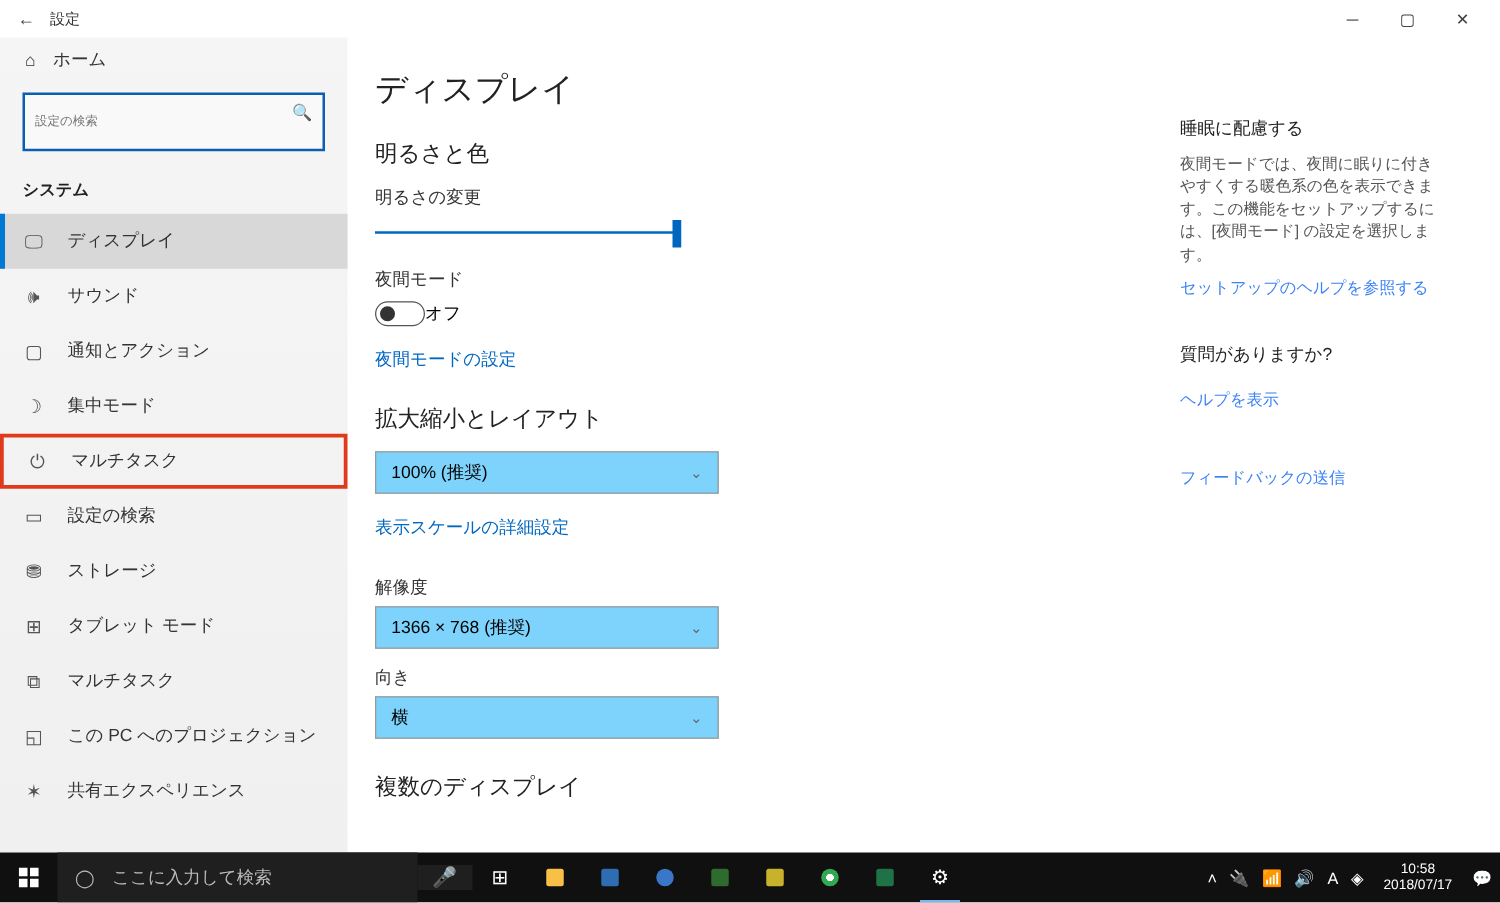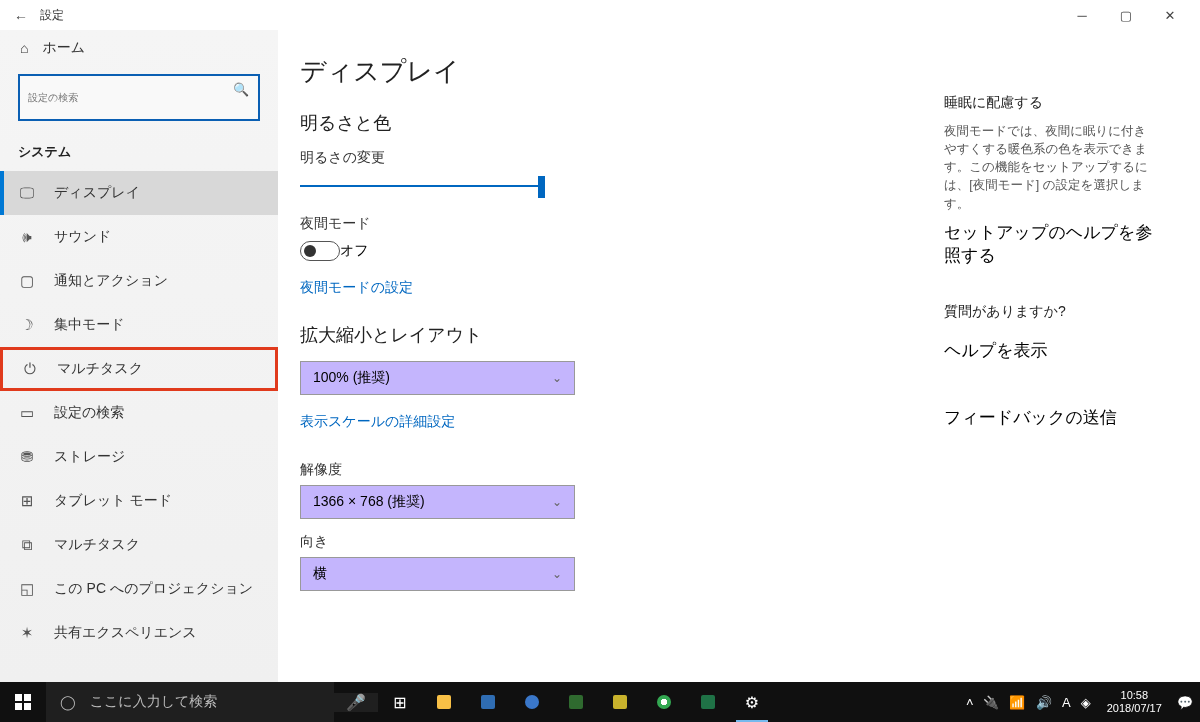--- a/index.html
+++ b/index.html
@@ -29,28 +29,28 @@
   h1 { font-size:26px; font-weight:400; color:#222; margin-bottom:22px; }
   h2 { font-size:18px; font-weight:400; color:#222; margin: 4px 0 14px 0; }
   .label { font-size:14px; color:#333; margin-bottom:6px; display:block; }
   .slider-track { width:242px; height:2px; background:#0067c0; margin:18px 0 28px 0; position:relative; }
   .slider-thumb { position:absolute; right:-3px; top:-9px; width:7px; height:22px; background:#0067c0; }
   .toggle-row { display:flex; align-items:center; gap:0; margin:8px 0 14px 0; }
   .toggle { width:40px; height:20px; border:1px solid #555; border-radius:10px; position:relative; }
   .toggle::after { content:""; position:absolute; left:3px; top:3px; width:12px; height:12px; border-radius:50%; background:#333; }
   .toggle-text { font-size:14px; }
   .link { color:#0067c0; font-size:14px; margin: 4px 0 22px 0; display:inline-block; }
-  .select { width:275px; height:34px; border:1px solid #999; background:#c4b5fd; display:flex; align-items:center; justify-content:space-between; padding:0 12px; font-size:14px; margin-bottom:14px; }
+  .select { width:275px; height:34px; border:1px solid #999; background:#7dd3fc; display:flex; align-items:center; justify-content:space-between; padding:0 12px; font-size:14px; margin-bottom:14px; }
   .select .chev { color:#666; font-size:12px; }
   .gap { height:8px; }
   
   .rightpane { width:220px; margin-left:auto; padding-top:40px; padding-right:6px; }
   .r-title { font-size:14px; color:#222; margin-bottom:10px; }
   .r-text { font-size:12.5px; color:#555; line-height:1.45; }
-  .r-link { color:#000000; font-size:17px; margin-top:8px; display:inline-block; }
+  .r-link { color:#3b82f6; font-size:13px; margin-top:8px; display:inline-block; }
   .r-block { margin-bottom:36px; }
   
   .taskbar { position:absolute; bottom:0; left:0; right:0; height:40px; background:#101010; display:flex; align-items:center; color:#fff; }
   .start { width:46px; height:100%; display:flex;align-items:center;justify-content:center;}
   .start svg{width:16px;height:16px;fill:#fff;}
   .cortana { width:288px; height:100%; background:#1f1f1f; display:flex; align-items:center; padding-left:14px; gap:14px; color:#bbb; font-size:14px; }
   .tb-icons { display:flex; height:100%; }
   .tb-icon { width:44px; display:flex;align-items:center;justify-content:center; font-size:16px; position:relative;}
   .tb-icon.active::after { content:""; position:absolute; bottom:0; left:6px; right:6px; height:2px; background:#76b9ed; }
   .tray { margin-left:auto; display:flex; align-items:center; height:100%; padding-right:6px; gap:10px; font-size:12px; }
@@ -158,20 +158,21 @@
       <div class="select">
         <span>1366 × 768 (推奨)</span>
         <span class="chev">⌄</span>
       </div>
       <span class="label">向き</span>
       <div class="select">
         <span>横</span>
         <span class="chev">⌄</span>
       </div>
       <div class="gap"></div>
+      <h2>複数のディスプレイ</h2>
       
     </div>
 
     <div class="rightpane">
       <div class="r-block">
         <div class="r-title">睡眠に配慮する</div>
         <div class="r-text">夜間モードでは、夜間に眠りに付きやすくする暖色系の色を表示できます。この機能をセットアップするには、[夜間モード] の設定を選択します。</div>
         <a class="r-link">セットアップのヘルプを参照する</a>
       </div>
       <div class="r-block">

